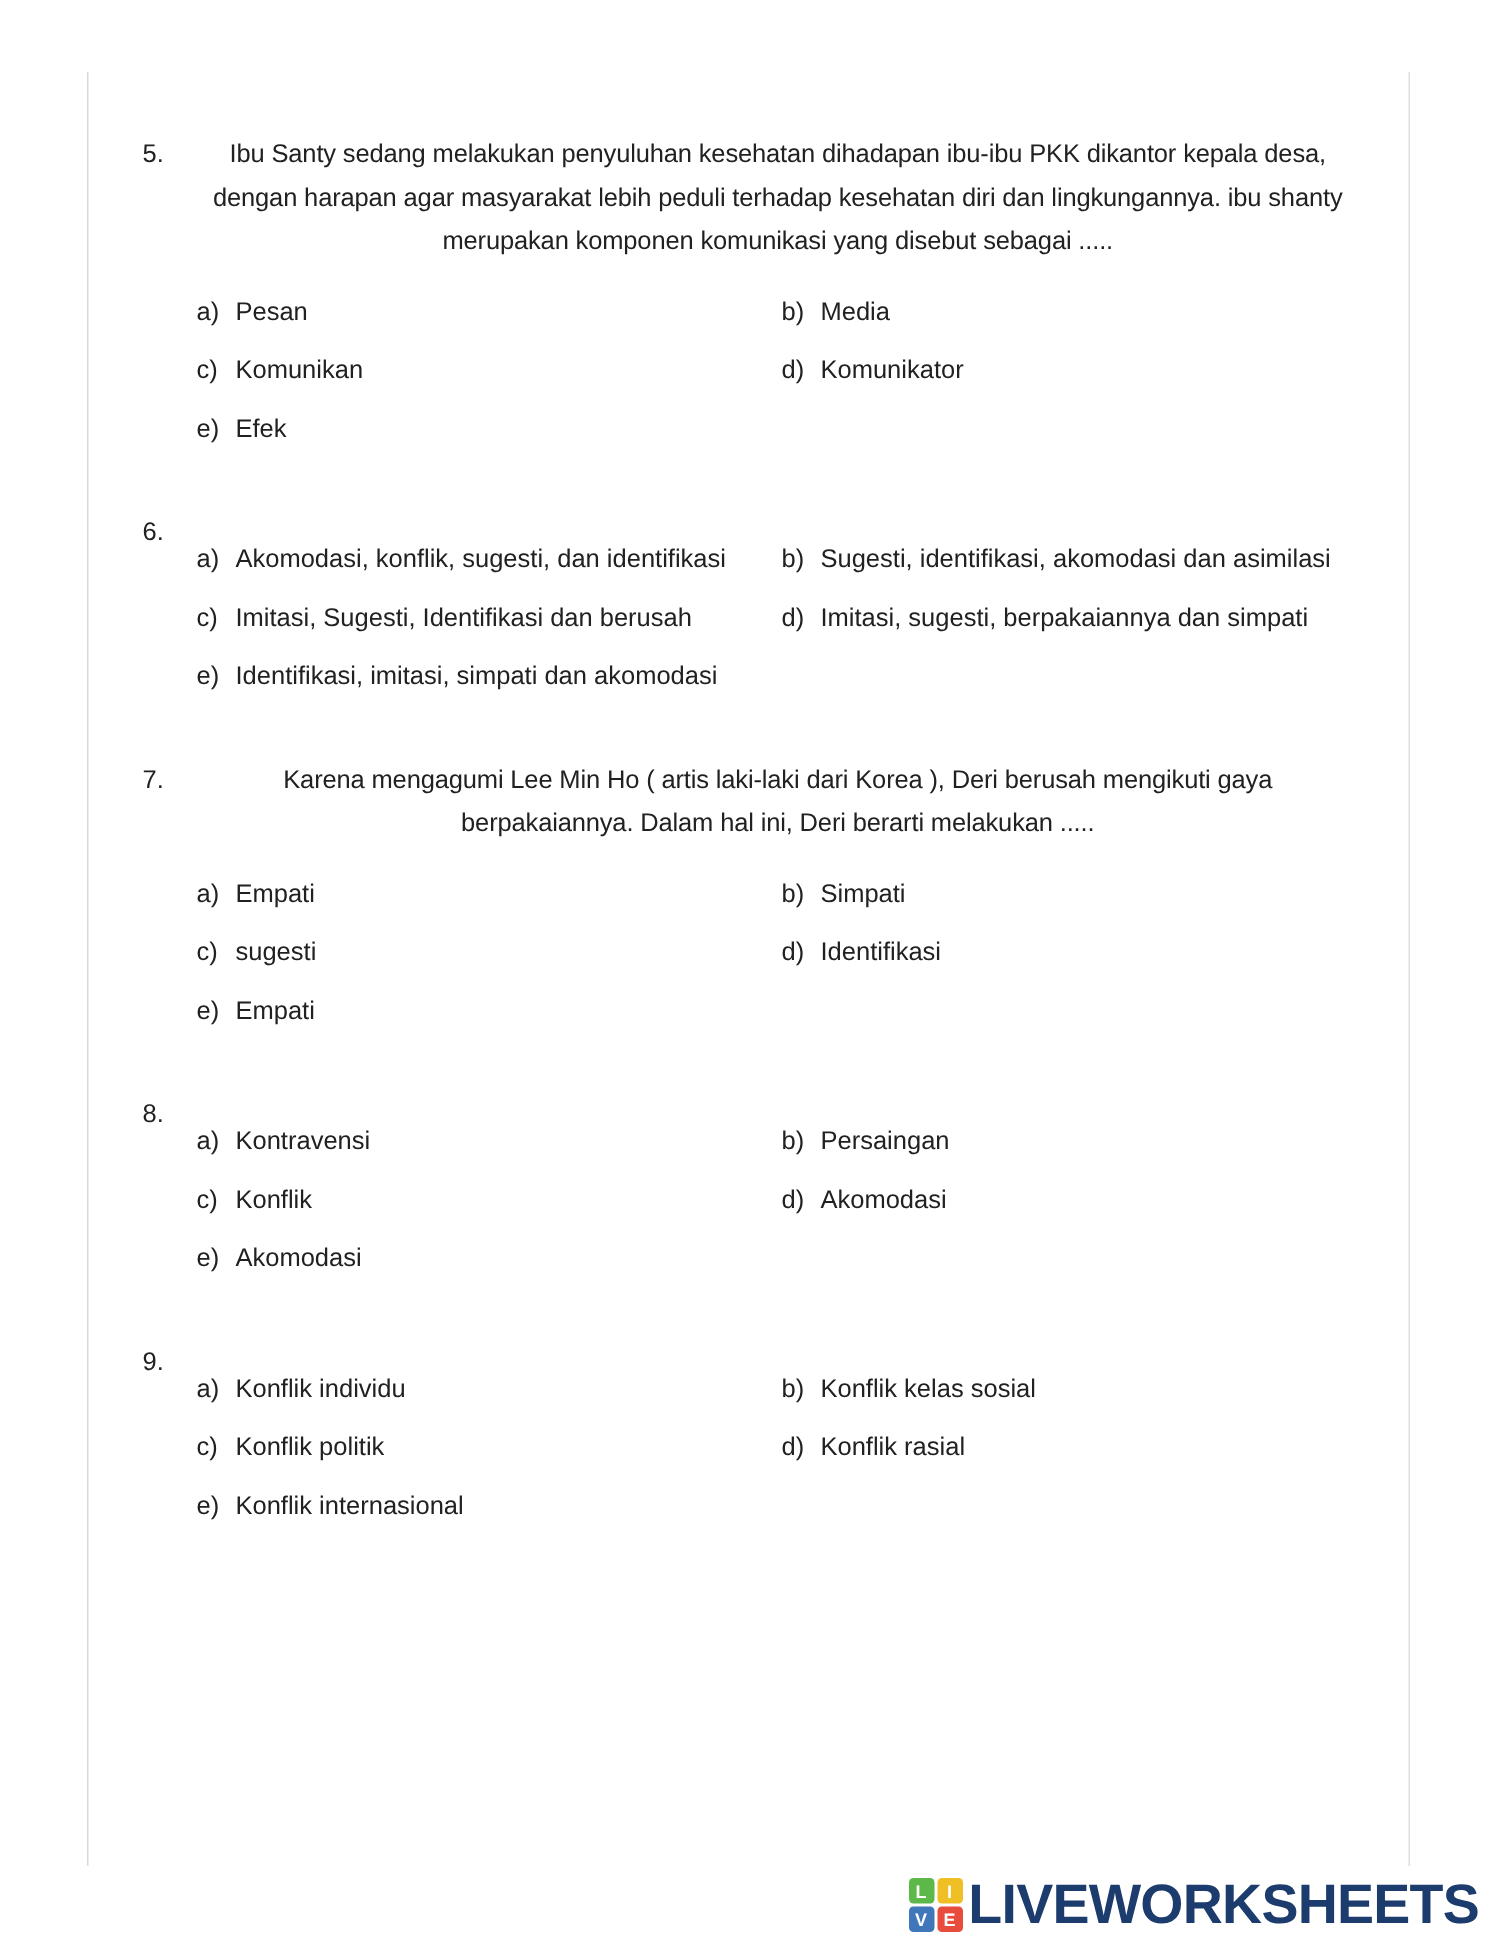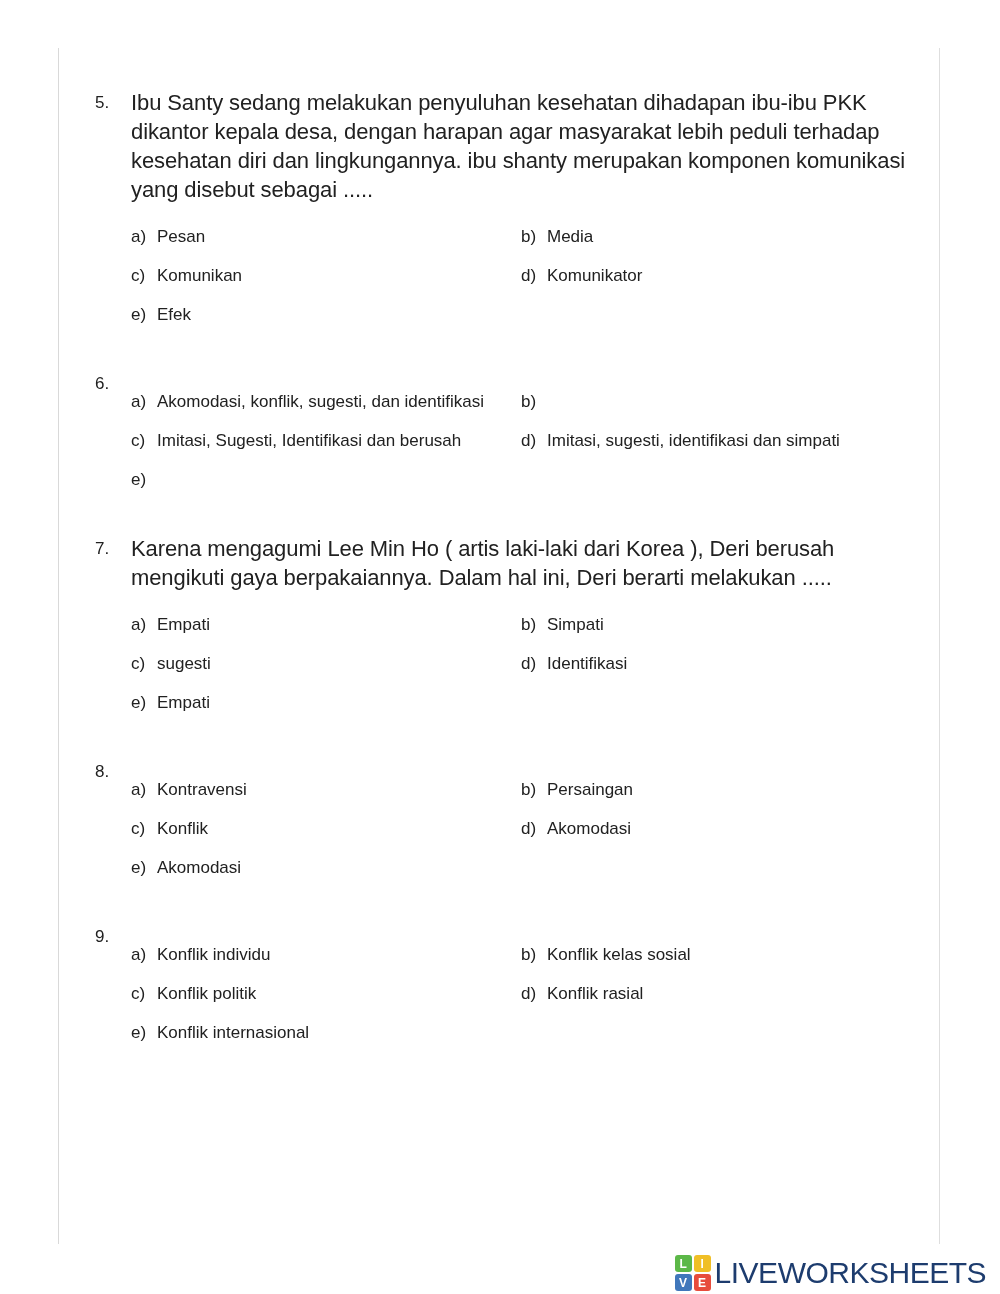--- a/index.html
+++ b/index.html
@@ -27,24 +27,25 @@
     margin-bottom: 44px;
   }
   .qnum {
     width: 36px;
     flex-shrink: 0;
     font-size: 17px;
     line-height: 29px;
   }
   .qbody { flex: 1; min-width: 0; }
   .qtext {
-    font-size: 22px;
+    font-size: 17px;
     line-height: 29px;
     max-width: 775px;
     letter-spacing: -0.1px;
+    text-align: center;
   }
   .options {
     margin-top: 23px;
     display: grid;
     grid-template-columns: 390px 1fr;
     row-gap: 19px;
   }
   .option {
     display: flex;
     font-size: 17px;
@@ -78,22 +79,22 @@
     border-radius: 3px;
     color: #ffffff;
     font-weight: 700;
     font-size: 12px;
     display: flex;
     align-items: center;
     justify-content: center;
     line-height: 1;
   }
   .brand-text {
-    font-size: 30px;
-    font-weight: 400;
+    font-size: 37px;
+    font-weight: 700;
     letter-spacing: -0.5px;
     color: #1d3c6e;
   }
 </style>
 </head>
 <body>
 
 <div class="sheet">
   <div class="content">
 
@@ -129,31 +130,33 @@
     <div class="question">
       <div class="qnum">6.</div>
       <div class="qbody">
         <div class="options">
           <div class="option">
             <span class="opt-letter">a)</span>
             <span>Akomodasi, konflik, sugesti, dan identifikasi</span>
           </div>
           <div class="option">
             <span class="opt-letter">b)</span>
+            <span>Sugesti, identifikasi, akomodasi dan asimilasi</span>
           </div>
           <div class="option">
             <span class="opt-letter">c)</span>
             <span>Imitasi, Sugesti, Identifikasi dan berusah</span>
           </div>
           <div class="option">
             <span class="opt-letter">d)</span>
-            <span>Imitasi, sugesti, identifikasi dan simpati</span>
-          </div>
-          <div class="option">
-            <span class="opt-letter">e)</span>
+            <span>Imitasi, sugesti, berpakaiannya dan simpati</span>
+          </div>
+          <div class="option">
+            <span class="opt-letter">e)</span>
+            <span>Identifikasi, imitasi, simpati dan akomodasi</span>
           </div>
         </div>
       </div>
     </div>
 
     <div class="question">
       <div class="qnum">7.</div>
       <div class="qbody">
         <div class="qtext">Karena mengagumi Lee Min Ho ( artis laki-laki dari Korea ), Deri berusah mengikuti gaya berpakaiannya. Dalam hal ini, Deri berarti melakukan .....</div>
         <div class="options">

